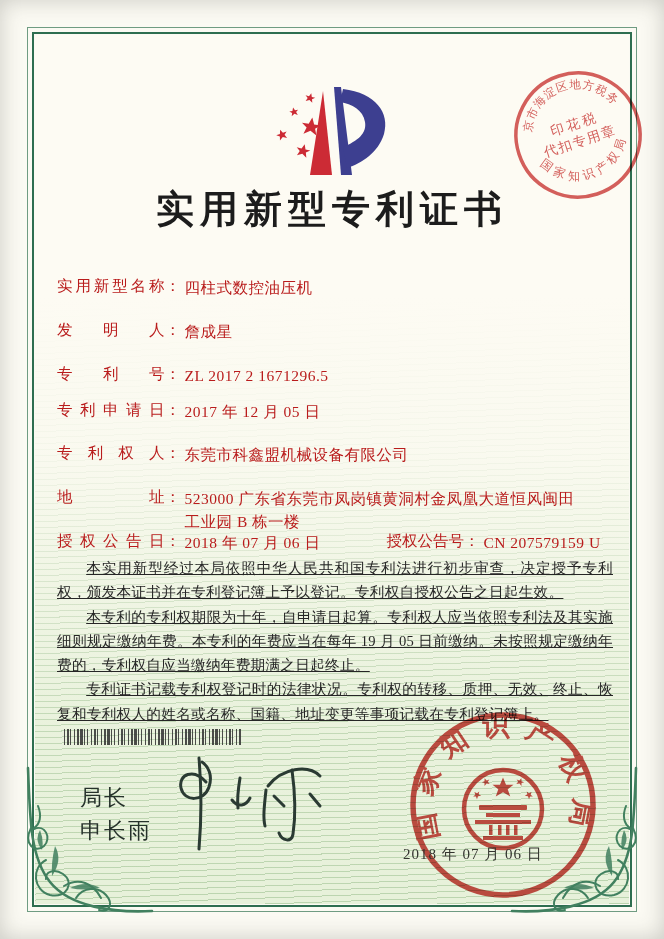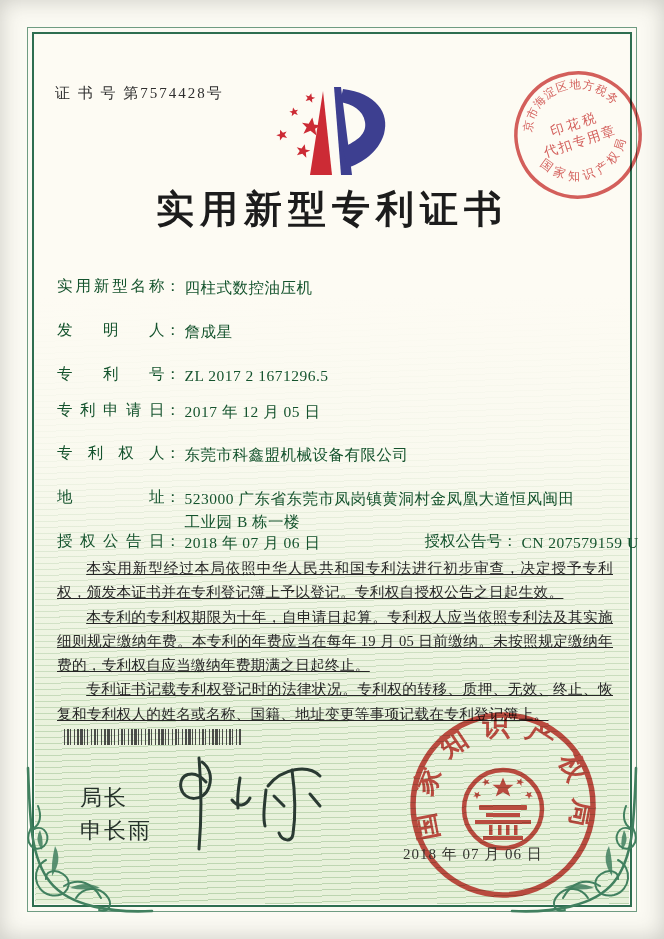--- a/index.html
+++ b/index.html
@@ -21,29 +21,29 @@
       linear-gradient(180deg, rgba(253,251,243,1) 0%, rgba(253,251,243,1) 30%,
         rgba(253,251,243,.85) 48%, rgba(253,251,243,.45) 62%,
         rgba(253,251,243,.12) 78%, rgba(253,251,243,0) 100%),
       repeating-linear-gradient(178deg, rgba(122,170,110,.40) 0 1px, rgba(240,247,233,0) 1px 6px);
   }
   .abs{position:absolute;}
   .cert-no{left:55px;top:84px;font-size:15px;letter-spacing:2px;color:#2e2e2e;}
   .title{left:0;top:184px;width:100%;text-align:center;font-size:38px;font-weight:700;
          letter-spacing:6px;color:#1c1c1c;}
   .field-row{position:absolute;left:57px;display:flex;align-items:flex-start;
-             font-size:15.5px;color:#14532d;}
+             font-size:15.5px;color:#b91c1c;}
   .f-label{display:inline-block;width:108px;text-align:justify;text-align-last:justify;
            letter-spacing:.5px;white-space:nowrap;}
   .f-colon{margin:0 4px 0 0;}
   .f-value{letter-spacing:.5px;line-height:23px;}
   .row1{top:276px}.row2{top:320px}.row3{top:364px}.row4{top:400px}
   .row5{top:443px}.row6{top:487px}.row7{top:531px}
   .row6 .f-value{width:392px;}
-  .grant-col2{margin-left:104px;display:flex;}
+  .grant-col2{margin-left:66px;display:flex;}
   .paras{left:57px;top:556px;width:556px;font-size:14.6px;line-height:24.3px;
          color:#262626;text-align:justify;letter-spacing:.3px;}
   .paras p{margin:0;text-indent:2em;text-decoration:underline;}
   .barcode{left:64px;top:729px;width:178px;height:16px;opacity:.85;
     background-image:repeating-linear-gradient(90deg,
       #2f2f2f 0 1.5px, transparent 1.5px 3px,
       #2f2f2f 3px 5.5px, transparent 5.5px 6.5px,
       #2f2f2f 6.5px 7.5px, transparent 7.5px 10px,
       #2f2f2f 10px 11px, transparent 11px 13.5px);}
   .officer{left:80px;top:781px;font-size:22px;color:#26322b;line-height:33px;
@@ -92,21 +92,20 @@
       <path d="M54,132 C61,121 76,120 84,129 C92,138 87,147 77,144"></path>
       <path d="M16,40 C20,50 18,58 12,62"></path>
     </g>
     <g fill="#41805f" opacity=".85">
       <path d="M30,110 q11,-16 3,-30 q-4,16 -3,30z"></path>
       <path d="M48,122 q16,-8 30,0 q-16,3 -30,0z"></path>
       <path d="M20,84 q-8,-10 -2,-20 q4,10 2,20z"></path>
     </g>
   </svg>
 
-  <div class="abs cert-no">证 书 号 第7574428号</div>
 
   <svg class="abs logo" width="128" height="100" viewBox="0 0 128 100">
     <defs>
       <path id="lstar" d="M0,-10 L2.9,-3.1 10,-3.1 4.5,1.2 6.9,8.1 0,4 -6.9,8.1 -4.5,1.2 -10,-3.1 -2.9,-3.1 Z"></path>
     </defs>
     <polygon points="53,8 62,92 40,92" fill="#cc2b35"></polygon>
     <polygon points="64,4 71,4 82,92 71,92" fill="#3d3f90"></polygon>
     <path d="M73,6 C106,10 120,30 114,51 C108,70 92,80 77,85 L73,64 C88,58 97,50 95,39 C93,27 82,21 70,19 Z" fill="#3d3f90"></path>
     <g fill="#cc2b35">
       <use href="#lstar" transform="translate(40,15) scale(0.5) rotate(15)"></use>

